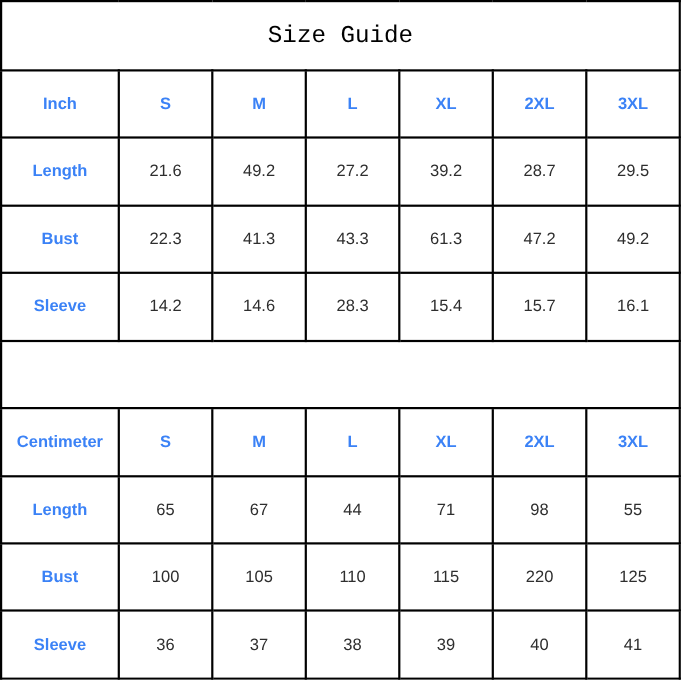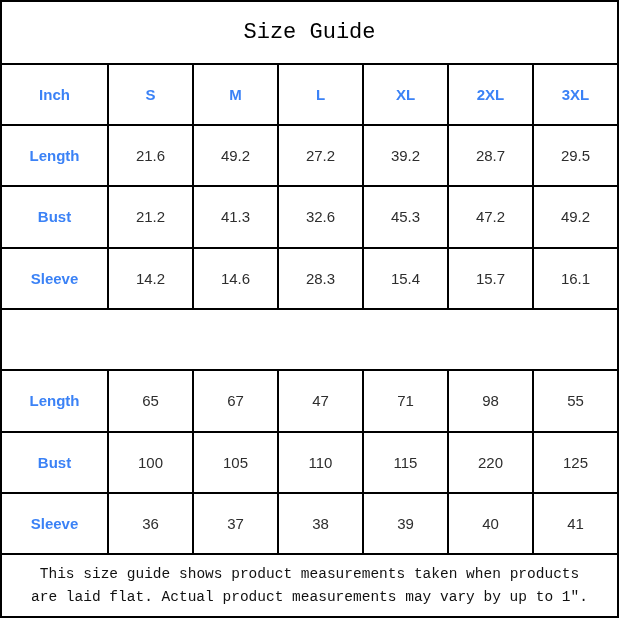--- a/index.html
+++ b/index.html
@@ -86,48 +86,57 @@
     <td class="val">21.6</td>
     <td class="val">49.2</td>
     <td class="val">27.2</td>
     <td class="val">39.2</td>
     <td class="val">28.7</td>
     <td class="val">29.5</td>
   </tr>
 
   <tr class="r">
     <td class="hd">Bust</td>
-    <td class="val">21.2</td>
+    <td class="val">22.3</td>
     <td class="val">41.3</td>
-    <td class="val">32.6</td>
-    <td class="val">45.3</td>
+    <td class="val">43.3</td>
+    <td class="val">61.3</td>
     <td class="val">47.2</td>
     <td class="val">49.2</td>
   </tr>
 
   <tr class="r">
     <td class="hd">Sleeve</td>
     <td class="val">14.2</td>
     <td class="val">14.6</td>
     <td class="val">28.3</td>
     <td class="val">15.4</td>
     <td class="val">15.7</td>
     <td class="val">16.1</td>
   </tr>
 
   <tr class="r">
     <td colspan="7" class="spacer-cell"></td>
   </tr>
 
+  <tr class="r">
+    <td class="hd">Centimeter</td>
+    <td class="hd">S</td>
+    <td class="hd">M</td>
+    <td class="hd">L</td>
+    <td class="hd">XL</td>
+    <td class="hd">2XL</td>
+    <td class="hd">3XL</td>
+  </tr>
 
   <tr class="r">
     <td class="hd">Length</td>
     <td class="val">65</td>
     <td class="val">67</td>
-    <td class="val">47</td>
+    <td class="val">44</td>
     <td class="val">71</td>
     <td class="val">98</td>
     <td class="val">55</td>
   </tr>
 
   <tr class="r">
     <td class="hd">Bust</td>
     <td class="val">100</td>
     <td class="val">105</td>
     <td class="val">110</td>
@@ -139,20 +148,14 @@
   <tr class="r">
     <td class="hd">Sleeve</td>
     <td class="val">36</td>
     <td class="val">37</td>
     <td class="val">38</td>
     <td class="val">39</td>
     <td class="val">40</td>
     <td class="val">41</td>
   </tr>
 
-  <tr class="footer-row">
-    <td colspan="7">
-      <span>This size guide shows product measurements taken when products</span>
-      <span>are laid flat. Actual product measurements may vary by up to 1″.</span>
-    </td>
-  </tr>
 </tbody>
   </table>
 
 </body></html>

